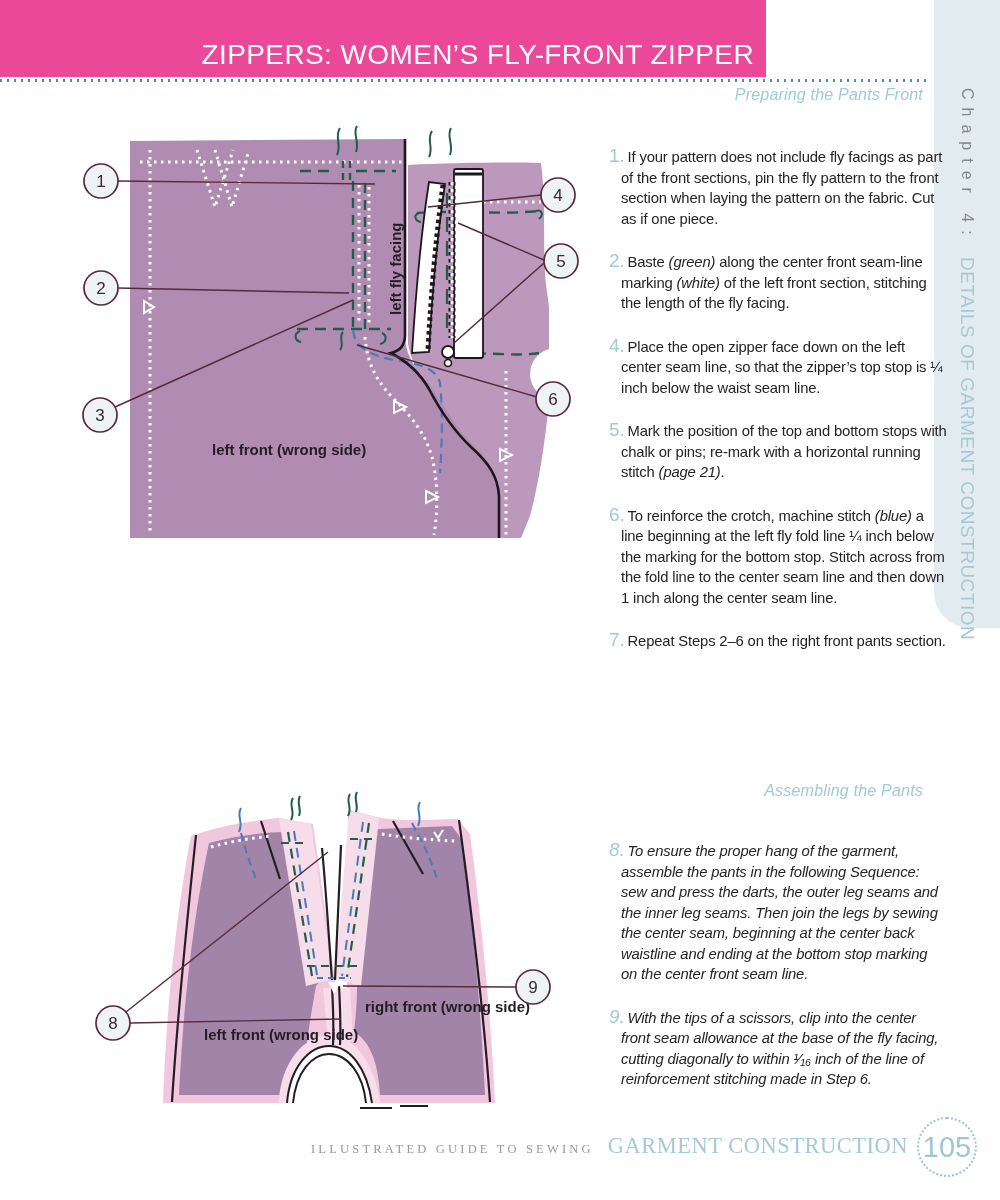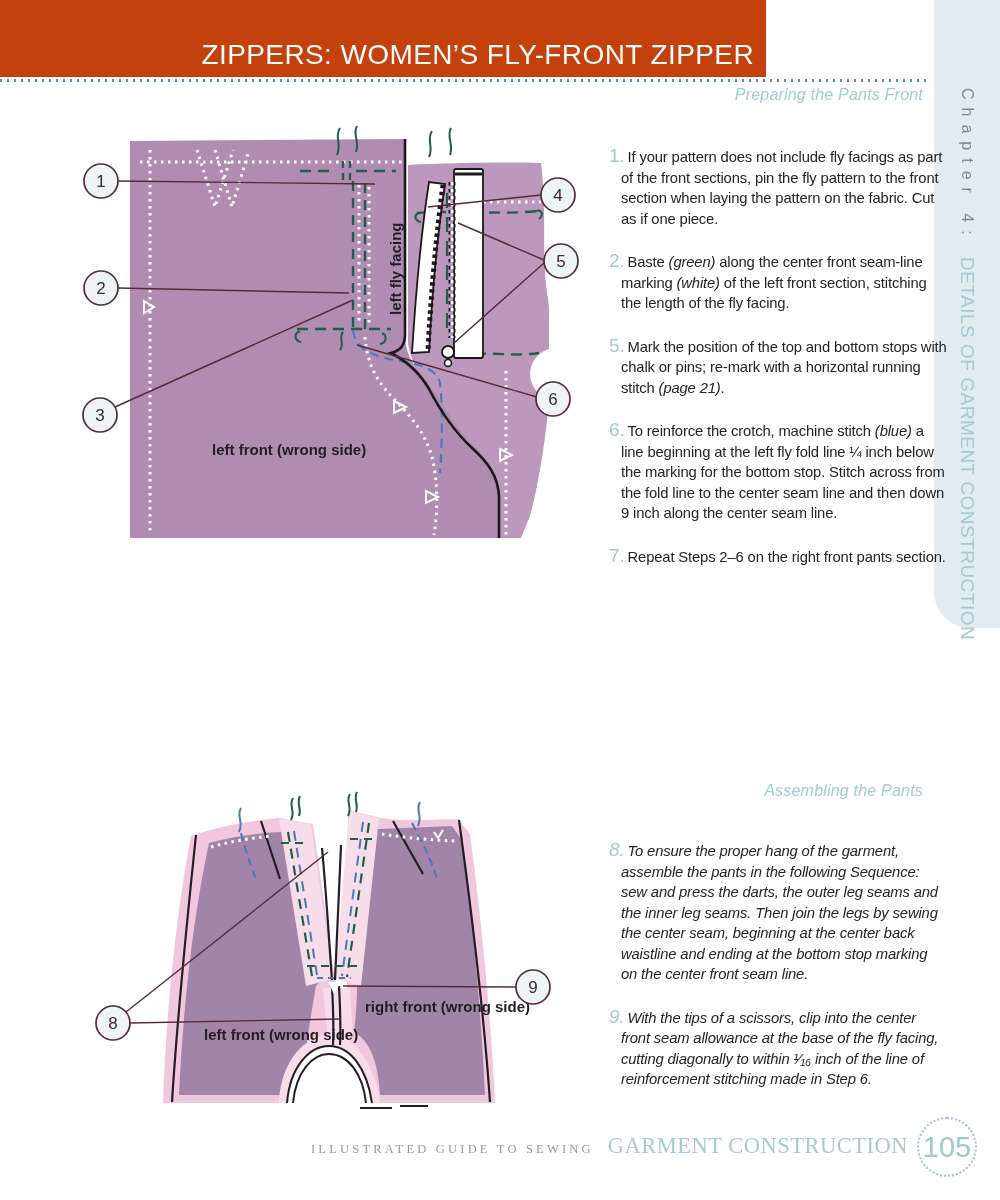--- a/index.html
+++ b/index.html
@@ -1,20 +1,20 @@
 <!DOCTYPE html>
 <html><head>
 <meta charset="utf-8">
 <style>
   html,body{margin:0;padding:0;}
   body{width:1000px;height:1200px;background:#fff;font-family:"Liberation Sans",sans-serif;}
   .page{position:relative;width:1000px;height:1200px;overflow:hidden;background:#fff;}
 
   
-  .topbar{position:absolute;left:0;top:0;width:766px;height:77px;background:#c2410c;}
+  .topbar{position:absolute;left:0;top:0;width:766px;height:77px;background:#ec4899;}
   .topbar h1{margin:0;position:absolute;right:12px;bottom:6px;font-size:28px;font-weight:400;
     letter-spacing:.4px;color:#fdfdfd;}
   .dotted-rule{position:absolute;left:0;top:79px;width:930px;height:3px;
     background-image:repeating-linear-gradient(to right,#4d90a0 0 2.5px,transparent 2.5px 7px);}
 
   
   .chapter-tab{position:absolute;right:0;top:0;width:66px;height:628px;background:#e2ebf0;
     border-bottom-left-radius:36px;}
   .chapter-tab .vwrap{position:absolute;top:88px;left:50%;transform:translateX(-50%);
     writing-mode:vertical-rl;white-space:nowrap;}
@@ -60,22 +60,23 @@
   <div class="dotted-rule"></div>
 
   <aside class="chapter-tab">
     <div class="vwrap"><span class="chap">Chapter 4:</span><span class="chap-title">DETAILS OF GARMENT CONSTRUCTION</span></div>
   </aside>
 
   <h2 id="heading-1" class="sec-heading">Preparing the Pants Front</h2>
   <ol id="steps-1" class="steps">
       <li class="step"><span class="step-num">1.</span><span class="step-text"><span>If your pattern does not include fly facings as part of the front sections, pin the fly pattern to the front section when laying the pattern on the fabric. Cut as if one piece.</span></span></li>
       <li class="step"><span class="step-num">2.</span><span class="step-text"><span>Baste </span><i>(green)</i><span> along the center front seam-line marking </span><i>(white)</i><span> of the left front section, stitching the length of the fly facing.</span></span></li>
+      <li class="step"><span class="step-num">4.</span><span class="step-text"><span>Place the open zipper face down on the left center seam line, so that the zipper’s top stop is ¼ inch below the waist seam line.</span></span></li>
       <li class="step"><span class="step-num">5.</span><span class="step-text"><span>Mark the position of the top and bottom stops with chalk or pins; re-mark with a horizontal running stitch </span><i>(page 21)</i><span>.</span></span></li>
-      <li class="step"><span class="step-num">6.</span><span class="step-text"><span>To reinforce the crotch, machine stitch </span><i>(blue)</i><span> a line beginning at the left fly fold line ¼ inch below the marking for the bottom stop. Stitch across from the fold line to the center seam line and then down 9 inch along the center seam line.</span></span></li>
+      <li class="step"><span class="step-num">6.</span><span class="step-text"><span>To reinforce the crotch, machine stitch </span><i>(blue)</i><span> a line beginning at the left fly fold line ¼ inch below the marking for the bottom stop. Stitch across from the fold line to the center seam line and then down 1 inch along the center seam line.</span></span></li>
       <li class="step"><span class="step-num">7.</span><span class="step-text"><span>Repeat Steps 2–6 on the right front pants section.</span></span></li>
     </ol>
 
   <h2 id="heading-2" class="sec-heading">Assembling the Pants</h2>
   <ol id="steps-2" class="steps">
       <li class="step"><span class="step-num">8.</span><span class="step-text"><span>To ensure the proper hang of the garment, assemble the pants in the following Sequence: sew and press the darts, the outer leg seams and the inner leg seams. Then join the legs by sewing the center seam, beginning at the center back waistline and ending at the bottom stop marking on the center front seam line.</span></span></li>
       <li class="step"><span class="step-num">9.</span><span class="step-text"><span>With the tips of a scissors, clip into the center front seam allowance at the base of the fly facing, cutting diagonally to within ¹⁄₁₆ inch of the line of reinforcement stitching made in Step 6.</span></span></li>
     </ol>
 
   <svg id="fig1" class="fig" viewBox="0 0 520 430">

